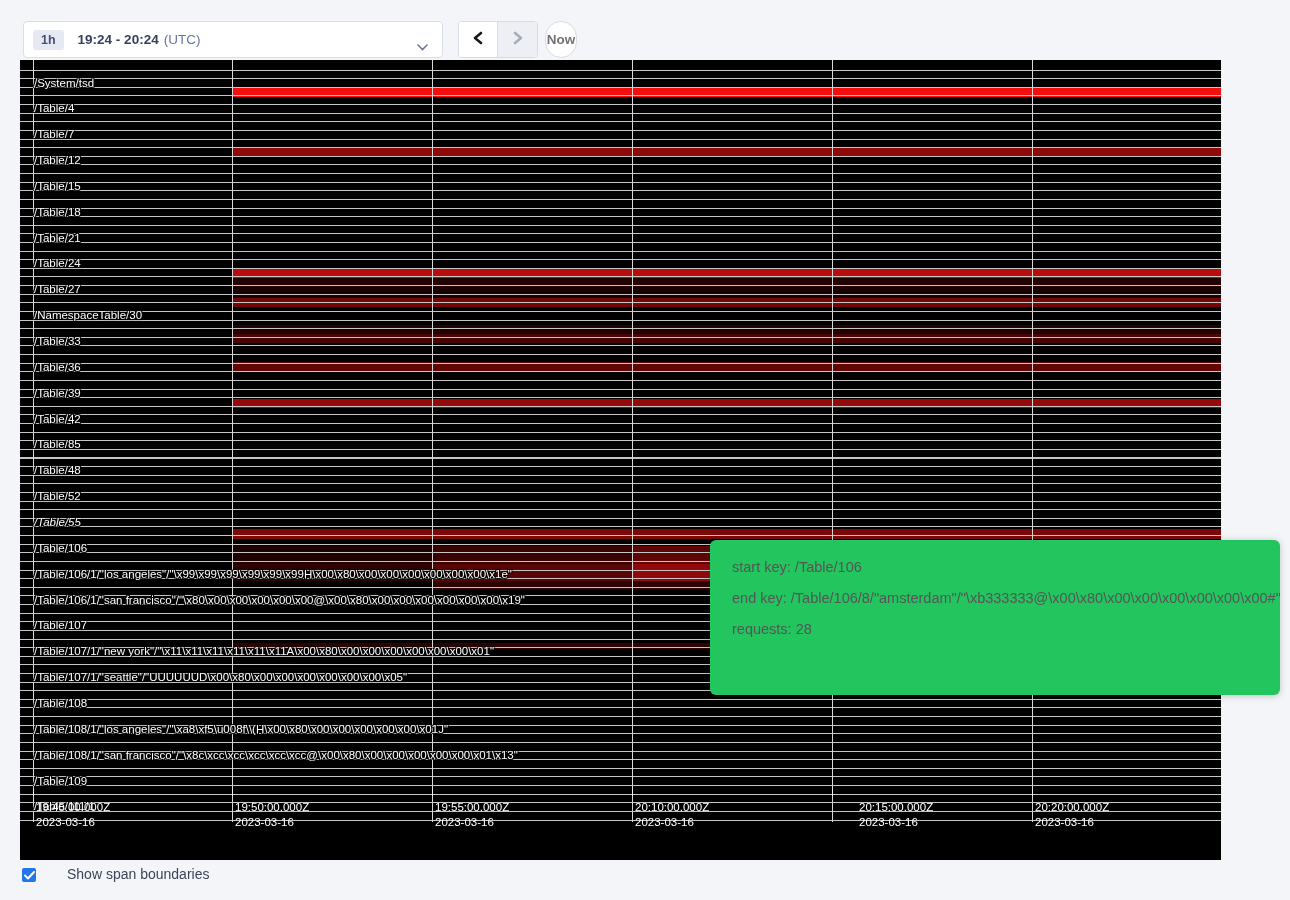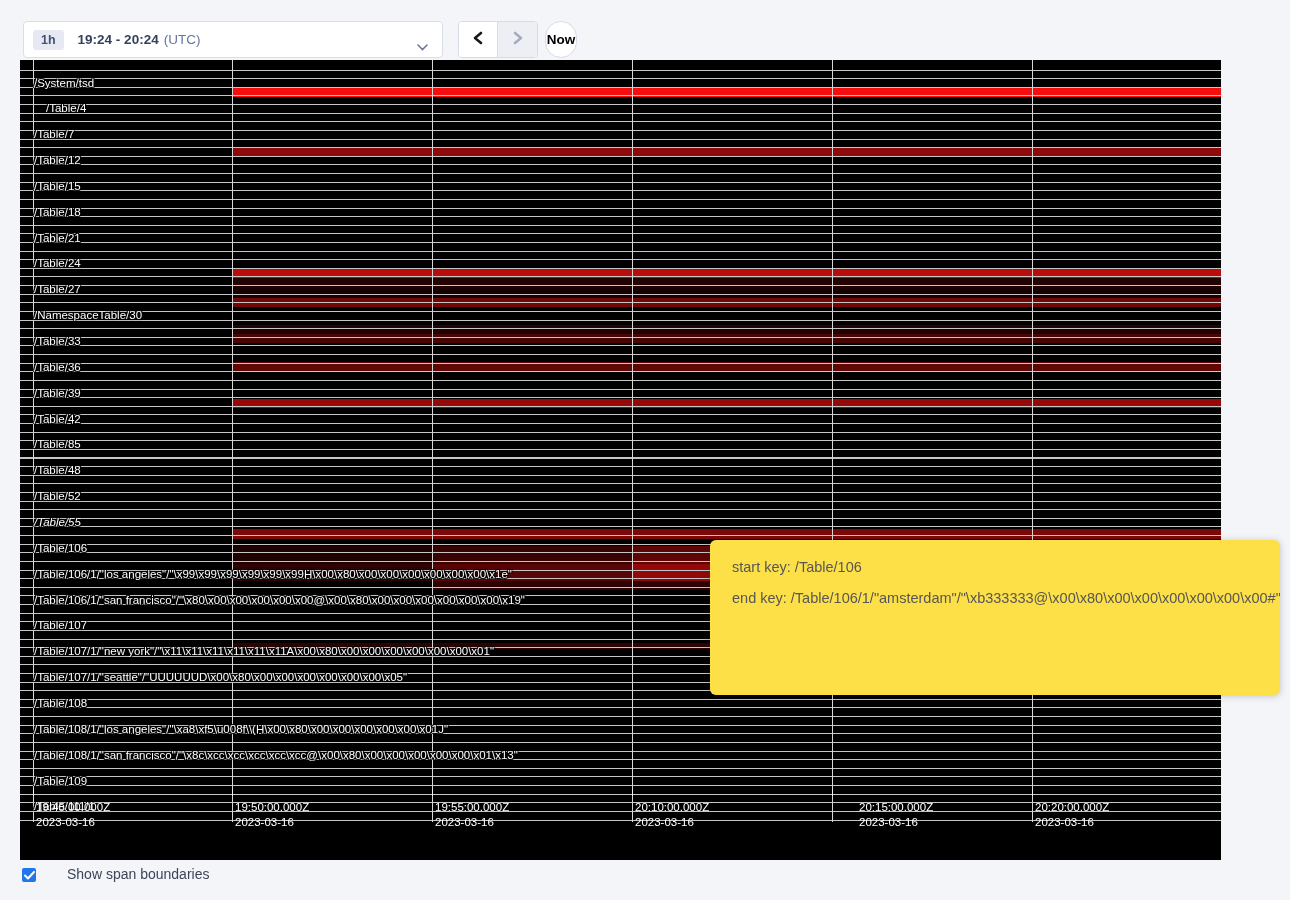--- a/index.html
+++ b/index.html
@@ -38,21 +38,21 @@
     display: flex; align-items: center; justify-content: center; cursor: pointer;
   }
   .nav-btn.prev { border-right: 1px solid #d8dbe7; }
   .nav-btn.next { background: #edeff5; cursor: default; }
 
   .now-btn {
     position: absolute; left: 545px; top: 21px;
     width: 32px; height: 37px;
     background: #fff; border: 1px solid #d8dbe7; border-radius: 16px;
     font-family: "Liberation Sans", sans-serif;
-    font-size: 13.5px; font-weight: bold; color: #000000; cursor: pointer;
+    font-size: 13.5px; font-weight: bold; color: #737373; cursor: pointer;
   }
 
   
   .heatmap {
     position: absolute; left: 20px; top: 60px;
     width: 1201px; height: 800px; background: #000;
   }
   .bands-layer, .gridlines, .vlines, .labels-layer { position: absolute; left: 0; top: 0; width: 100%; height: 762px; }
   .band { position: absolute; }
   .gridlines {
@@ -70,21 +70,21 @@
     text-shadow: 1px 1px 0 #000, -1px -1px 0 #000, 1px -1px 0 #000, -1px 1px 0 #000, 0 0 3px #000;
   }
   .axis { position: absolute; left: 0; bottom: 16px; width: 100%; height: 48px; }
   .tick { position: absolute; top: -7px; width: 1px; height: 7px; background: #ededed; }
   .axlabel { position: absolute; top: 4px; color: #fff; font-size: 11.5px; line-height: 15px; white-space: pre; }
 
   
   .tooltip {
     position: absolute; left: 710px; top: 540px;
     width: 570px; height: 155px;
-    background: #fde047; border-radius: 6px;
+    background: #22c55e; border-radius: 6px;
     box-shadow: 0 1px 7px rgba(40,40,60,0.25);
     padding: 17px 22px; overflow: hidden;
   }
   .tipline {
     color: #565656; font-size: 14.5px; line-height: 20px;
     margin-bottom: 11px; white-space: pre;
   }
 
   
   .footer { position: absolute; left: 22px; top: 866px; display: flex; align-items: flex-end; gap: 25px; }
@@ -154,21 +154,21 @@
   <div class="vlines">
       <div class="vline" style="left: 13px;"></div>
       <div class="vline" style="left: 212px;"></div>
       <div class="vline" style="left: 412px;"></div>
       <div class="vline" style="left: 612px;"></div>
       <div class="vline" style="left: 812px;"></div>
       <div class="vline" style="left: 1012px;"></div>
     </div>
   <div class="labels-layer">
       <div class="rowlabel" style="top: 16.5px;">/System/tsd</div>
-      <div class="rowlabel" style="top: 42.357px; margin-left: 12px;">/Table/4</div>
+      <div class="rowlabel" style="top: 42.357px;">/Table/4</div>
       <div class="rowlabel" style="top: 68.214px;">/Table/7</div>
       <div class="rowlabel" style="top: 94.071px;">/Table/12</div>
       <div class="rowlabel" style="top: 119.928px;">/Table/15</div>
       <div class="rowlabel" style="top: 145.785px;">/Table/18</div>
       <div class="rowlabel" style="top: 171.642px;">/Table/21</div>
       <div class="rowlabel" style="top: 197.499px;">/Table/24</div>
       <div class="rowlabel" style="top: 223.356px;">/Table/27</div>
       <div class="rowlabel" style="top: 249.213px;">/NamespaceTable/30</div>
       <div class="rowlabel" style="top: 275.07px;">/Table/33</div>
       <div class="rowlabel" style="top: 300.927px;">/Table/36</div>
@@ -201,21 +201,22 @@
       <div class="axlabel" style="left: 615px;"><div class="">20:10:00.000Z</div><div class="">2023-03-16</div></div>
       <div class="tick" style="left: 812px;"></div>
       <div class="axlabel" style="left: 815px; margin-left: 24px;"><div class="">20:15:00.000Z</div><div class="">2023-03-16</div></div>
       <div class="tick" style="left: 1012px;"></div>
       <div class="axlabel" style="left: 1015px;"><div class="">20:20:00.000Z</div><div class="">2023-03-16</div></div>
     </div>
 </div>
 
 <div class="tooltip">
     <div class="tipline">start key: /Table/106</div>
-    <div class="tipline">end key: /Table/106/1/"amsterdam"/"\xb333333@\x00\x80\x00\x00\x00\x00\x00\x00#"</div>
+    <div class="tipline">end key: /Table/106/8/"amsterdam"/"\xb333333@\x00\x80\x00\x00\x00\x00\x00\x00#"</div>
+    <div class="tipline">requests: 28</div>
   </div>
 
 <div class="footer">
   <span class="checkbox">
     <span>
       <svg width="11" height="9" viewBox="0 0 11 9">
           <polyline points="1,4.5 4,7.5 10,1" fill="none" stroke="#fff" stroke-width="2" stroke-linecap="round" stroke-linejoin="round"></polyline>
         </svg>
     </span>
   </span>

